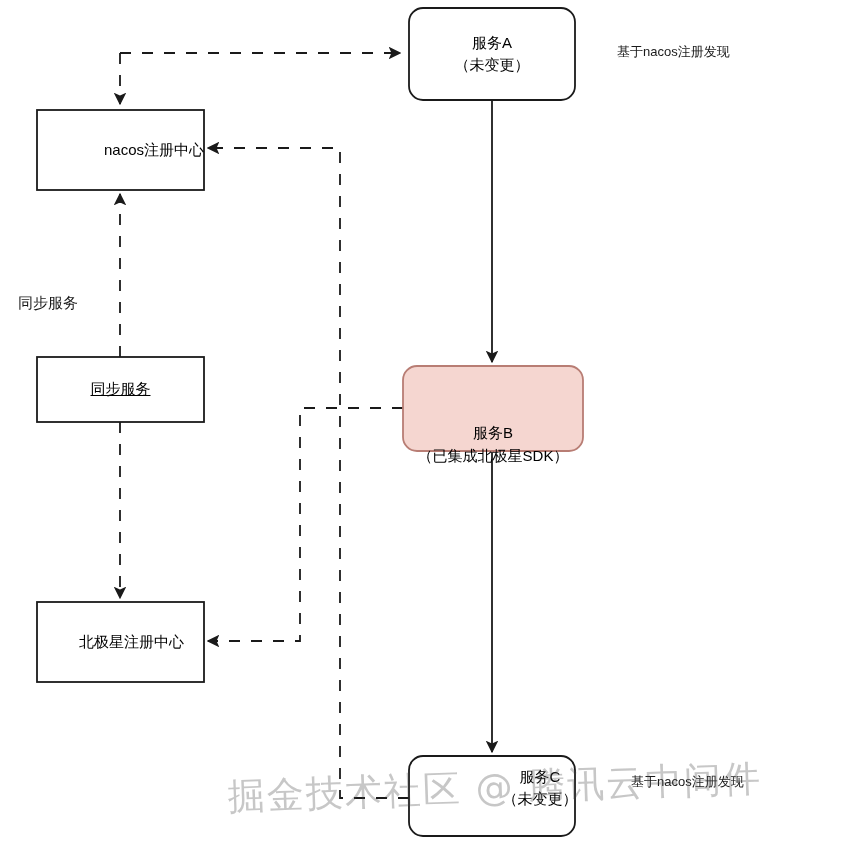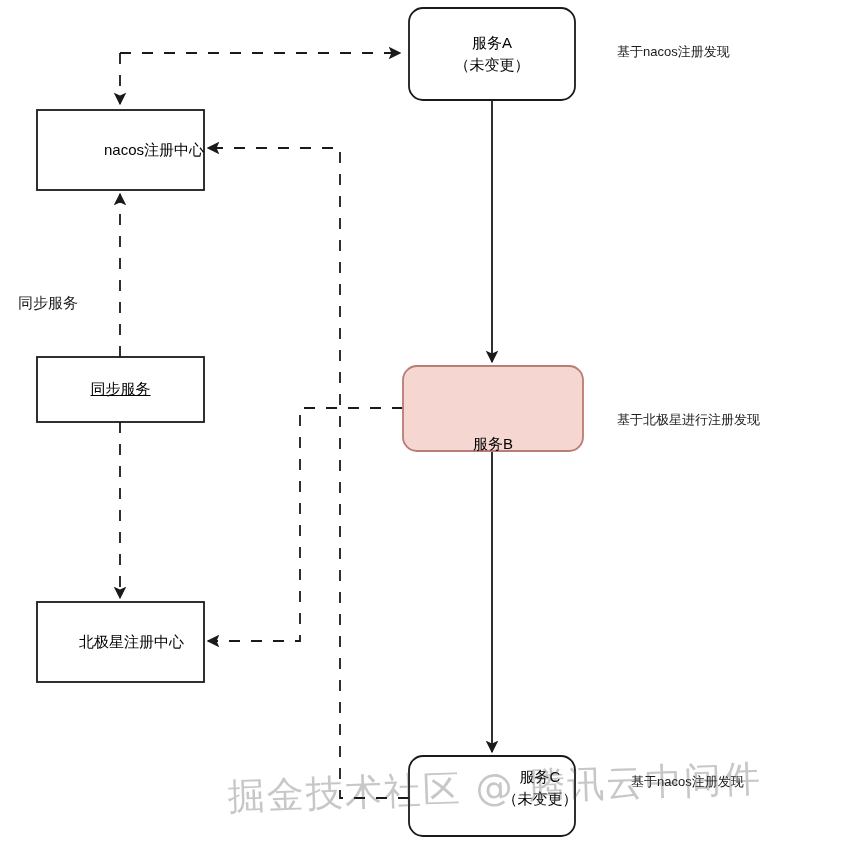--- a/index.html
+++ b/index.html
@@ -97,31 +97,31 @@
         <div>（未变更）</div>
       </div>
       <div class="node-label" style="left: 37px; top: 110px; width: 167px; height: 80px; align-items: flex-end;">
         <div>nacos注册中心</div>
       </div>
       <div class="node-label" style="left: 37px; top: 357px; width: 167px; height: 65px; text-decoration: underline;">
         <div>同步服务</div>
       </div>
       <div class="node-label" style="left: 403px; top: 366px; width: 180px; height: 85px; margin-top: 36px;">
         <div>服务B</div>
+        <div>（已集成北极星SDK）</div>
       </div>
       <div class="node-label" style="left: 37px; top: 602px; width: 189px; height: 80px; align-items: center;">
         <div>北极星注册中心</div>
       </div>
       <div class="node-label" style="left: 409px; top: 756px; width: 166px; height: 64px; padding-left: 48px;">
         <div>服务C</div>
         <div>（未变更）</div>
       </div>
     </div>
 
   <div class="side-note" style="left:617px; top:43px;">基于nacos注册发现</div>
-  <div class="side-note" style="left:617px; top:411px;">基于北极星进行注册发现</div>
   <div class="side-note" style="left:631px; top:773px;">基于nacos注册发现</div>
 
   <div class="edge-note" style="left:18px; top:294px;">同步服务</div>
 
   <div class="watermark" style="left:495px; top:788px; transform:translate(-50%,-50%) rotate(-2deg);">掘金技术社区 @ 腾讯云中间件</div>
 
 </div>
 
 </body></html>

